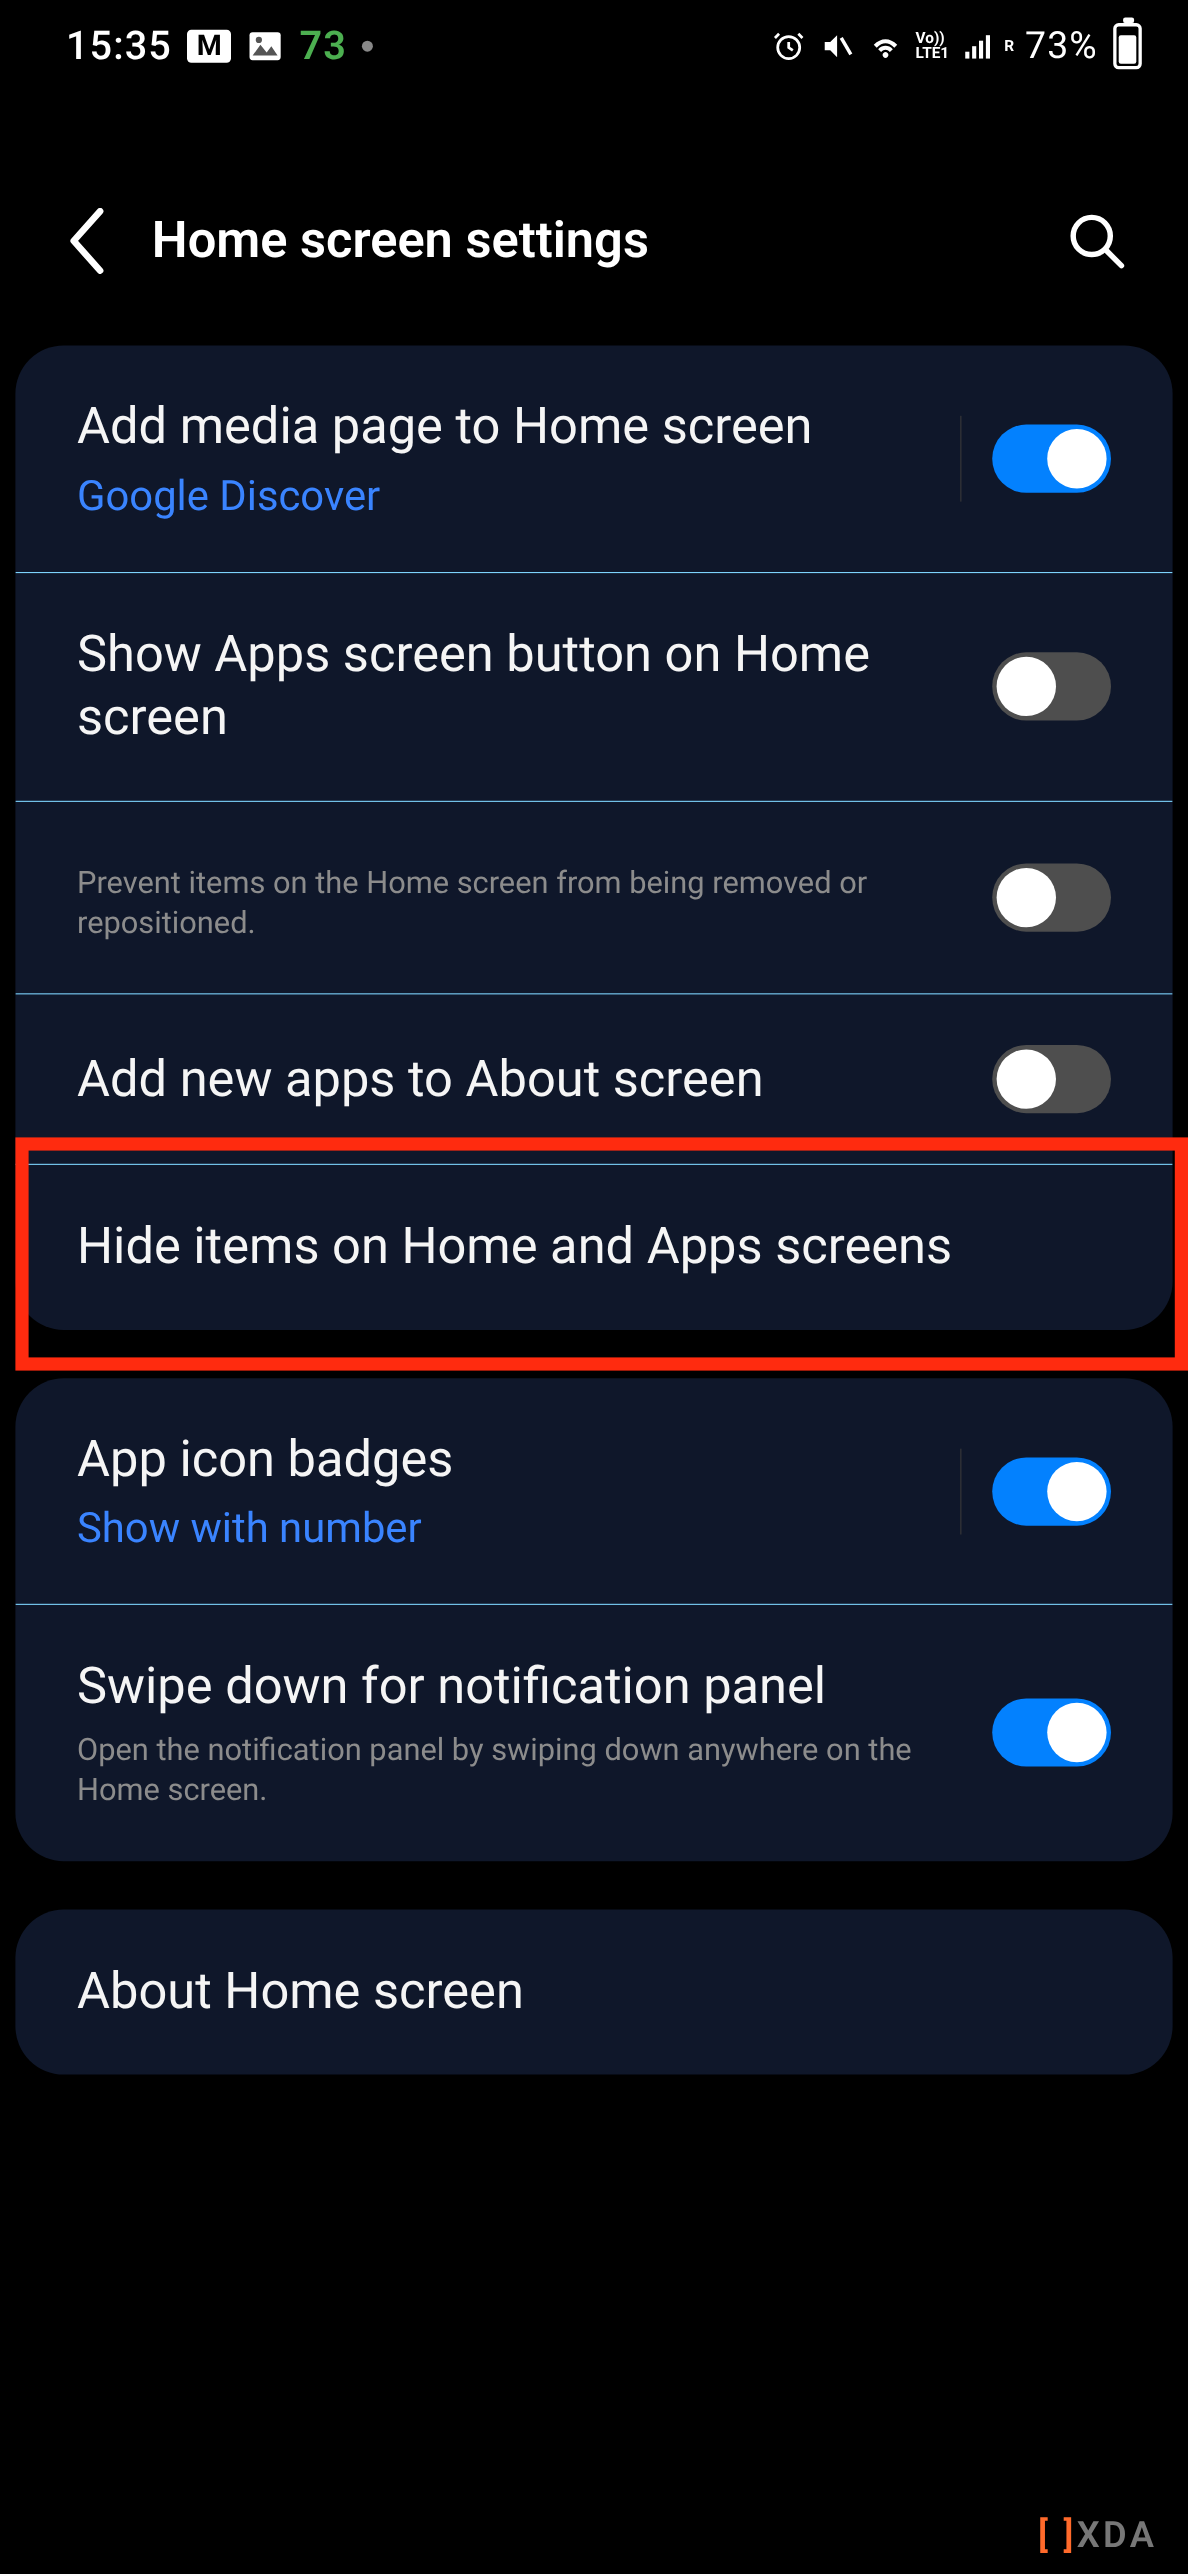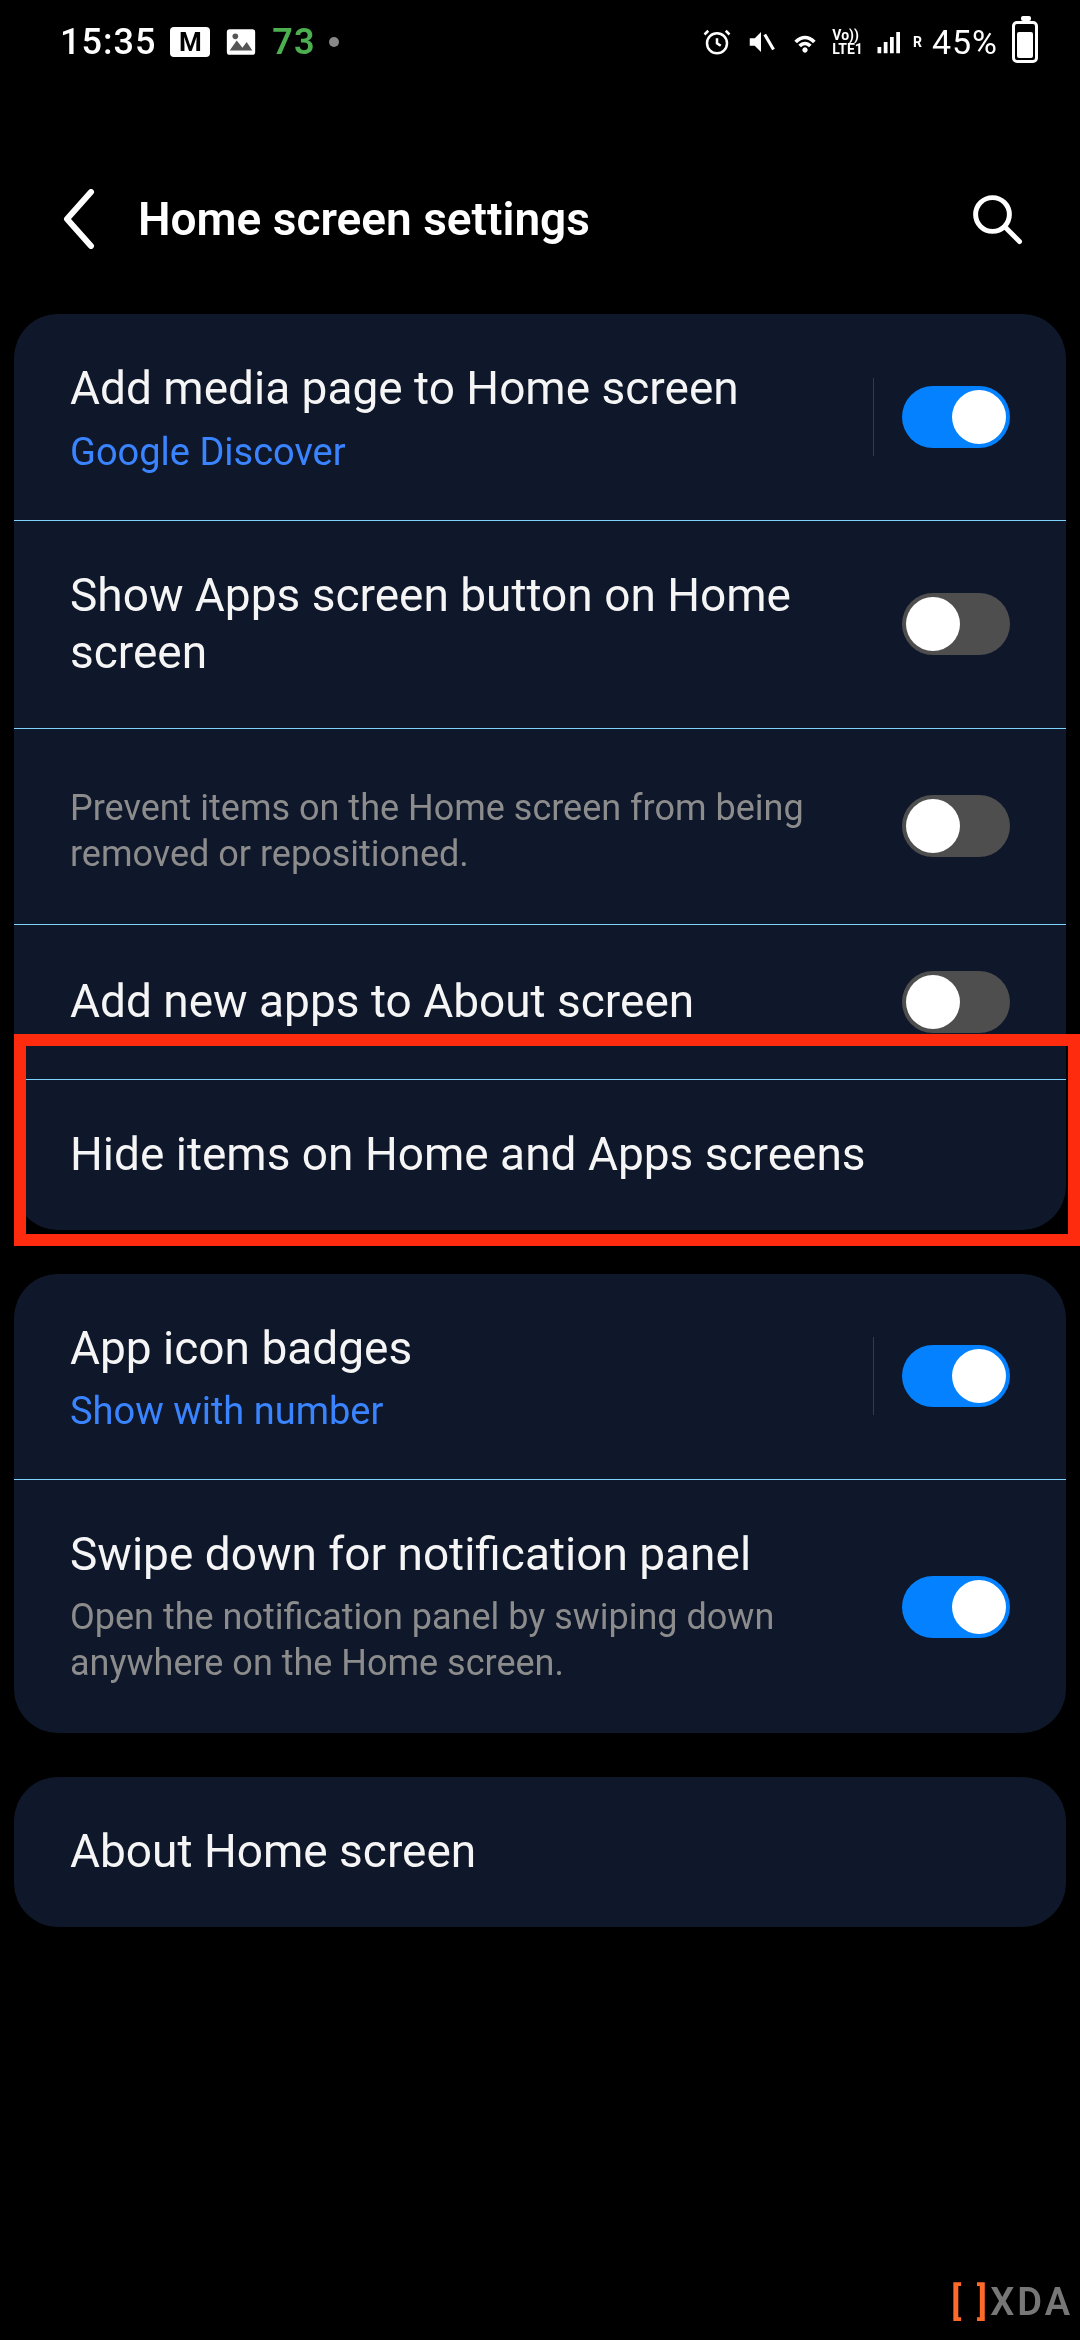--- a/index.html
+++ b/index.html
@@ -71,21 +71,21 @@
   .row {
     display: flex; align-items: center;
     padding: 46px 56px 46px 56px;
     min-height: 150px;
     position: relative;
   }
   .row + .row { border-top: 1px solid #7dd3fc; }
   .row-text { flex: 1; padding-right: 30px; }
   .row-title { font-size: 46px; color: #f5f5f5; line-height: 1.25; }
   .row-sub-link { font-size: 38px; color: #3a84ff; margin-top: 12px; }
-  .row-sub-desc { font-size: 36px; color: #8c8c8c; margin-top: 10px; line-height: 1.3; }
+  .row-sub-desc { font-size: 28px; color: #8c8c8c; margin-top: 10px; line-height: 1.3; }
 
   
   .toggle-wrap {
     display: flex; align-items: center; gap: 28px;
   }
   .vsep { width: 1px; height: 78px; background: #3a3a3a; }
   .toggle {
     width: 108px; height: 62px; border-radius: 34px; position: relative;
     transition: background .2s;
   }
@@ -103,22 +103,22 @@
     position: absolute;
     border: 12px solid #ff2b0f;
     pointer-events: none;
     left: 14px; right: 0px;
     top: 1034px; height: 212px;
     z-index: 50;
   }
 
   
   .watermark {
-    position: absolute; right: 7px; bottom: 16px;
-    font-size: 38px; letter-spacing: 3px; color: #777;
+    position: absolute; right: 28px; bottom: 16px;
+    font-size: 33px; letter-spacing: 3px; color: #777;
     font-weight: 600;
   }
   .watermark .bracket { color: #ff6a2b; }
 
   svg { display: block; }
 </style>
 </head>
 <body>
 
 <div class="status-bar">
@@ -157,21 +157,21 @@
     <span class="tiny-icon" style="font-size:14px;line-height:1;color:#fff;font-weight:700;width:auto;">Vo))<br>LTE1</span>
     <span class="tiny-icon">
       <svg width="30" height="30" viewBox="0 0 24 24" fill="#fff">
           <rect x="2" y="16" width="3" height="5"></rect>
           <rect x="7" y="12" width="3" height="9"></rect>
           <rect x="12" y="8" width="3" height="13"></rect>
           <rect x="17" y="4" width="3" height="17"></rect>
         </svg>
     </span>
     <span style="font-size:14px;color:#fff;font-weight:700;margin-left:-4px;">R</span>
-    <span class="battery-pct">45%</span>
+    <span class="battery-pct">73%</span>
     <span class="battery"></span>
   </div>
 </div>
 
 <div class="header">
   <div class="back-arrow">
     <svg width="38" height="60" viewBox="0 0 24 40">
       <path d="M20 2 L4 20 L20 38" stroke="#ffffff" stroke-width="4" fill="none" stroke-linecap="round" stroke-linejoin="round"></path>
     </svg>
   </div>

